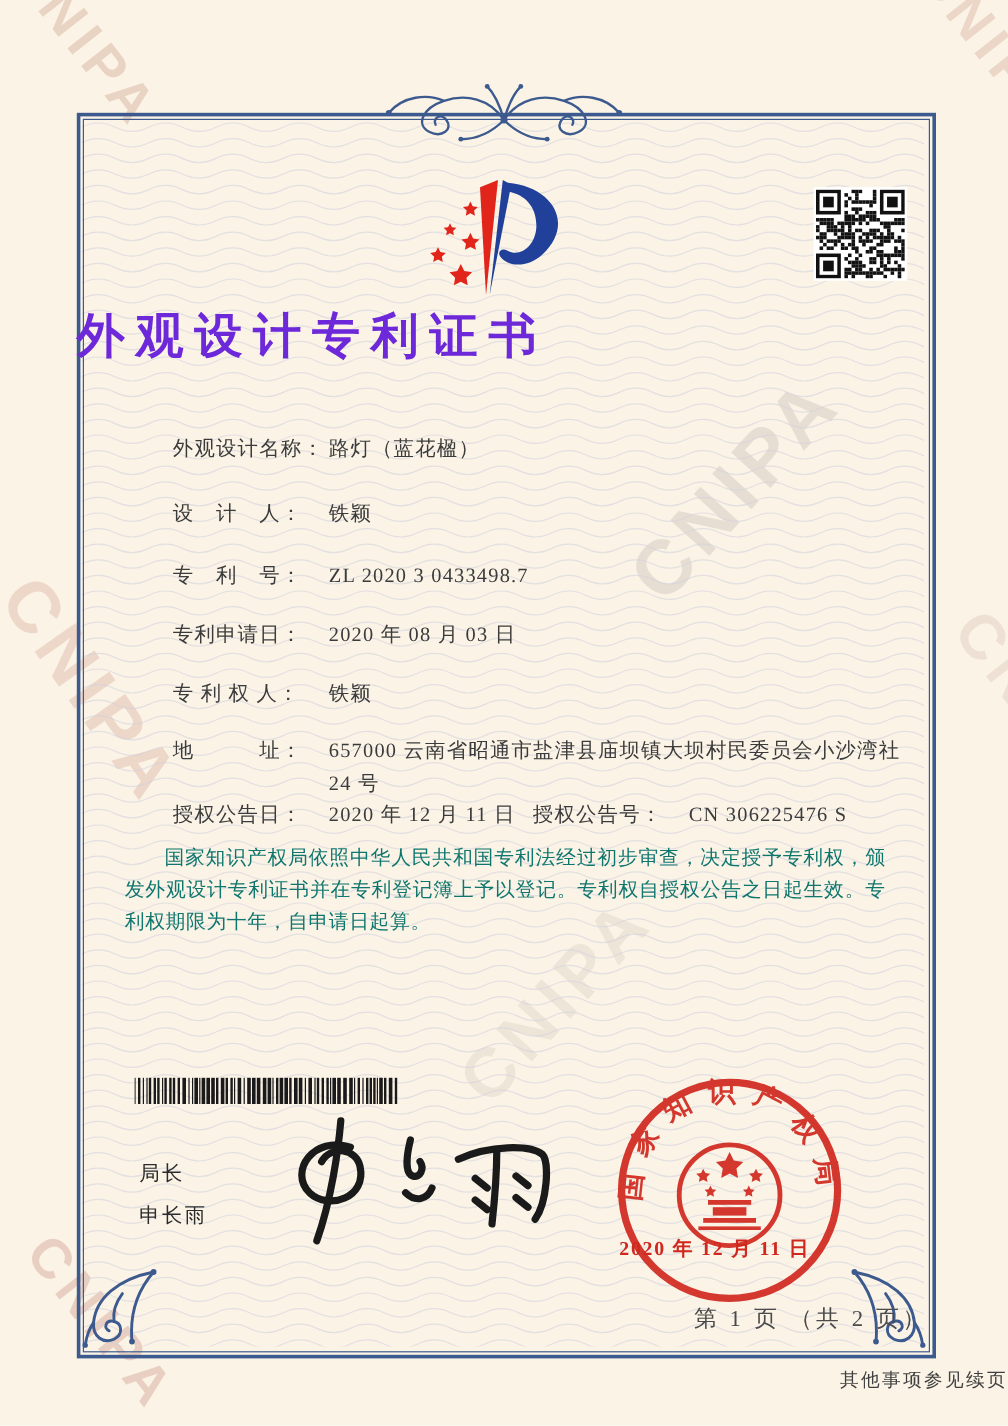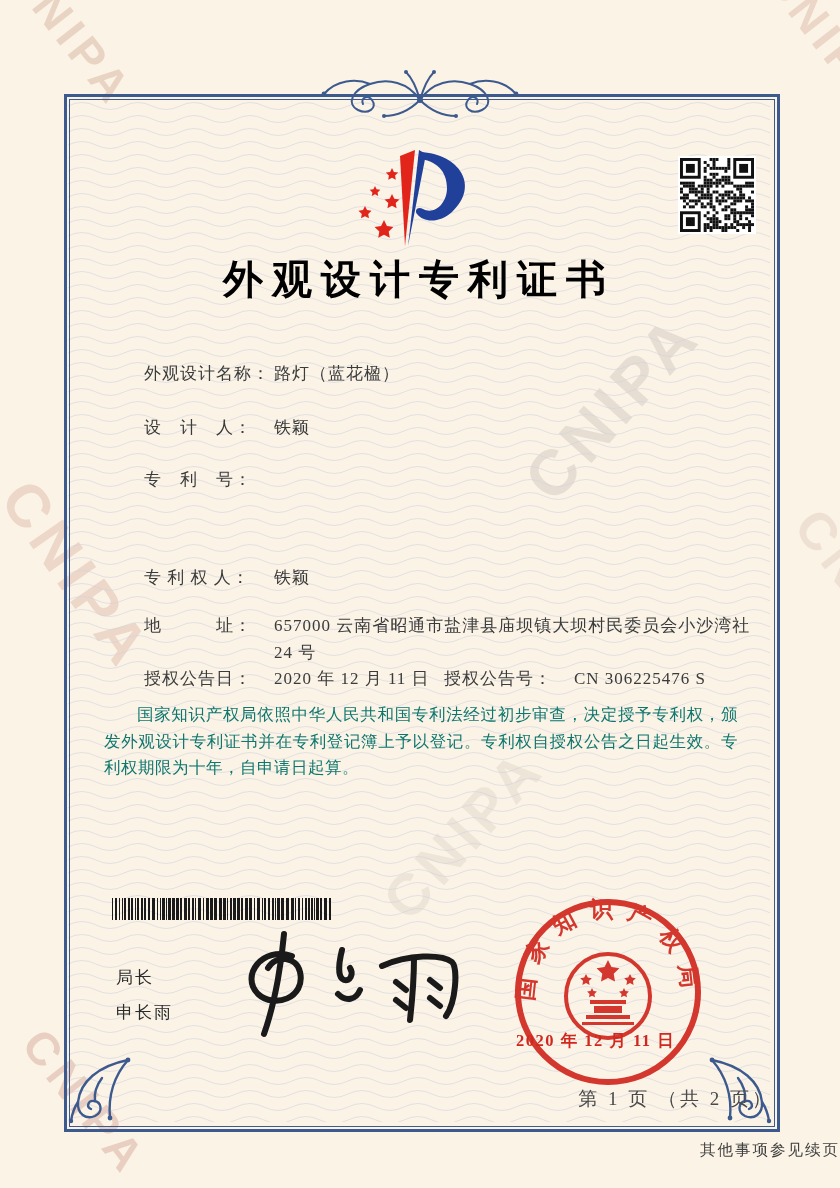--- a/index.html
+++ b/index.html
@@ -28,22 +28,22 @@
   .ornament-top{position:absolute; left:318px; top:70px; z-index:2;}
   .corner{position:absolute; top:1056px; z-index:2;}
   .corner.left{left:68px;}
   .corner.right{left:708px; transform:scaleX(-1);}
 
   .content{position:absolute; inset:0; z-index:3;}
 
   .cert-no{position:absolute; left:106px; top:146px; font-size:17px; letter-spacing:3px; color:#4a4a4a;}
   .logo{position:absolute; left:348px; top:142px;}
   .qr{position:absolute; left:678px; top:156px; background:#fff; padding:2px;}
-  .title{position:absolute; left:64px; top:252px; width:710px; text-align:center;
-         font-size:40px; font-weight:700; letter-spacing:9px; color:#000000;}
+  .title{position:absolute; left:64px; top:252px; width:710px; 
+         font-size:40px; font-weight:700; letter-spacing:9px; color:#6d28d9;}
 
   .row{position:absolute; left:108px; display:flex; font-size:17px; line-height:27px; color:#3b3b3b;margin-left:36px;}
   .row .lbl{width:130px; flex:0 0 auto; letter-spacing:1px;}
   .row .val{letter-spacing:1px;}
   .r-name{top:360px;} .r-designer{top:414px;} .r-patno{top:466px;}
   .r-filing{top:515px;} .r-patentee{top:564px;}
   .r-addr{top:612px;} .r-addr .val{width:482px;}
   .r-grantd{top:665px;}
   .r-grantn{top:665px; left:408px;}
 
@@ -481,20 +481,25 @@
     <div class="row r-name">
       <span class="lbl">外观设计名称：</span>
       <span class="val">路灯（蓝花楹）</span>
     </div>
     <div class="row r-designer">
       <span class="lbl">设　计　人：</span>
       <span class="val">铁颖</span>
     </div>
     <div class="row r-patno">
       <span class="lbl">专　利　号：</span>
+      <span class="val">ZL 2020 3 0433498.7</span>
+    </div>
+    <div class="row r-filing">
+      <span class="lbl">专利申请日：</span>
+      <span class="val">2020 年 08 月 03 日</span>
     </div>
     <div class="row r-patentee">
       <span class="lbl">专 利 权 人：</span>
       <span class="val">铁颖</span>
     </div>
     <div class="row r-addr">
       <span class="lbl">地　　　址：</span>
       <span class="val">657000 云南省昭通市盐津县庙坝镇大坝村民委员会小沙湾社 24 号</span>
     </div>
     <div class="row r-grantd">

